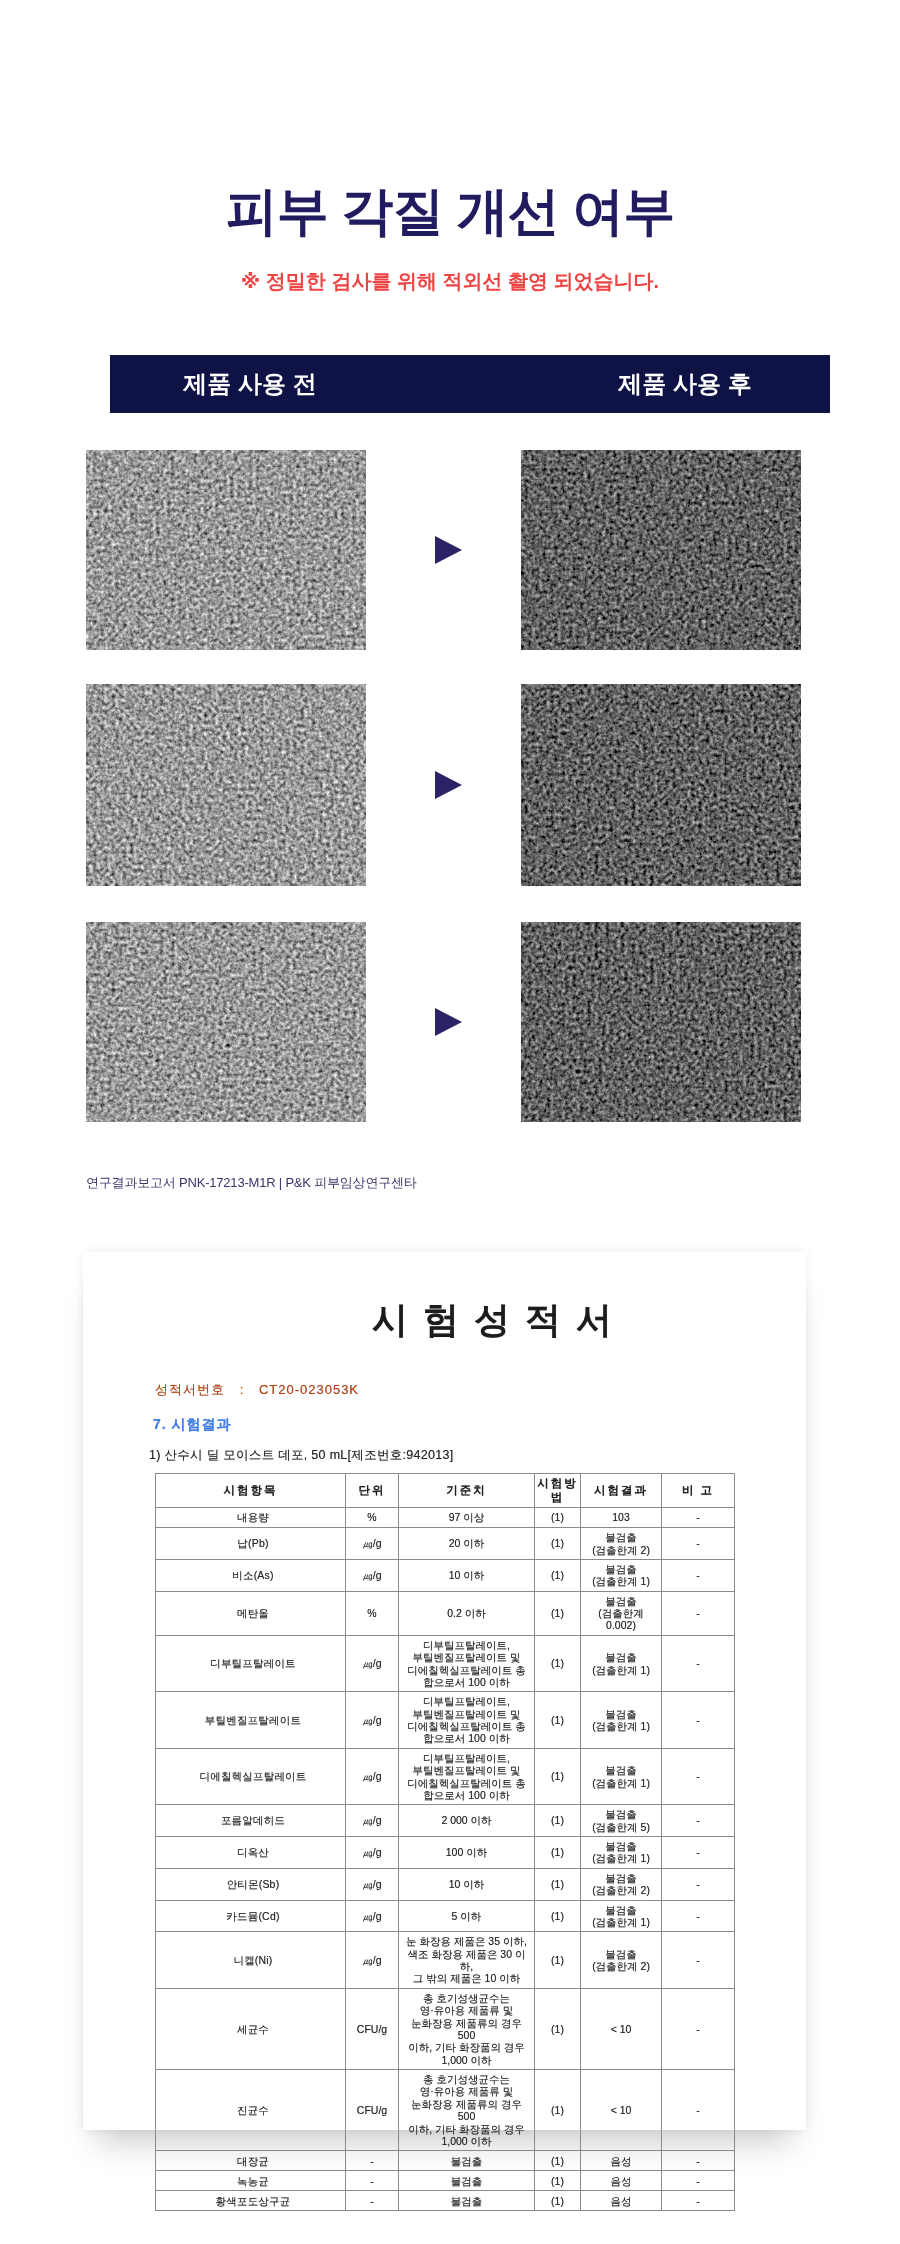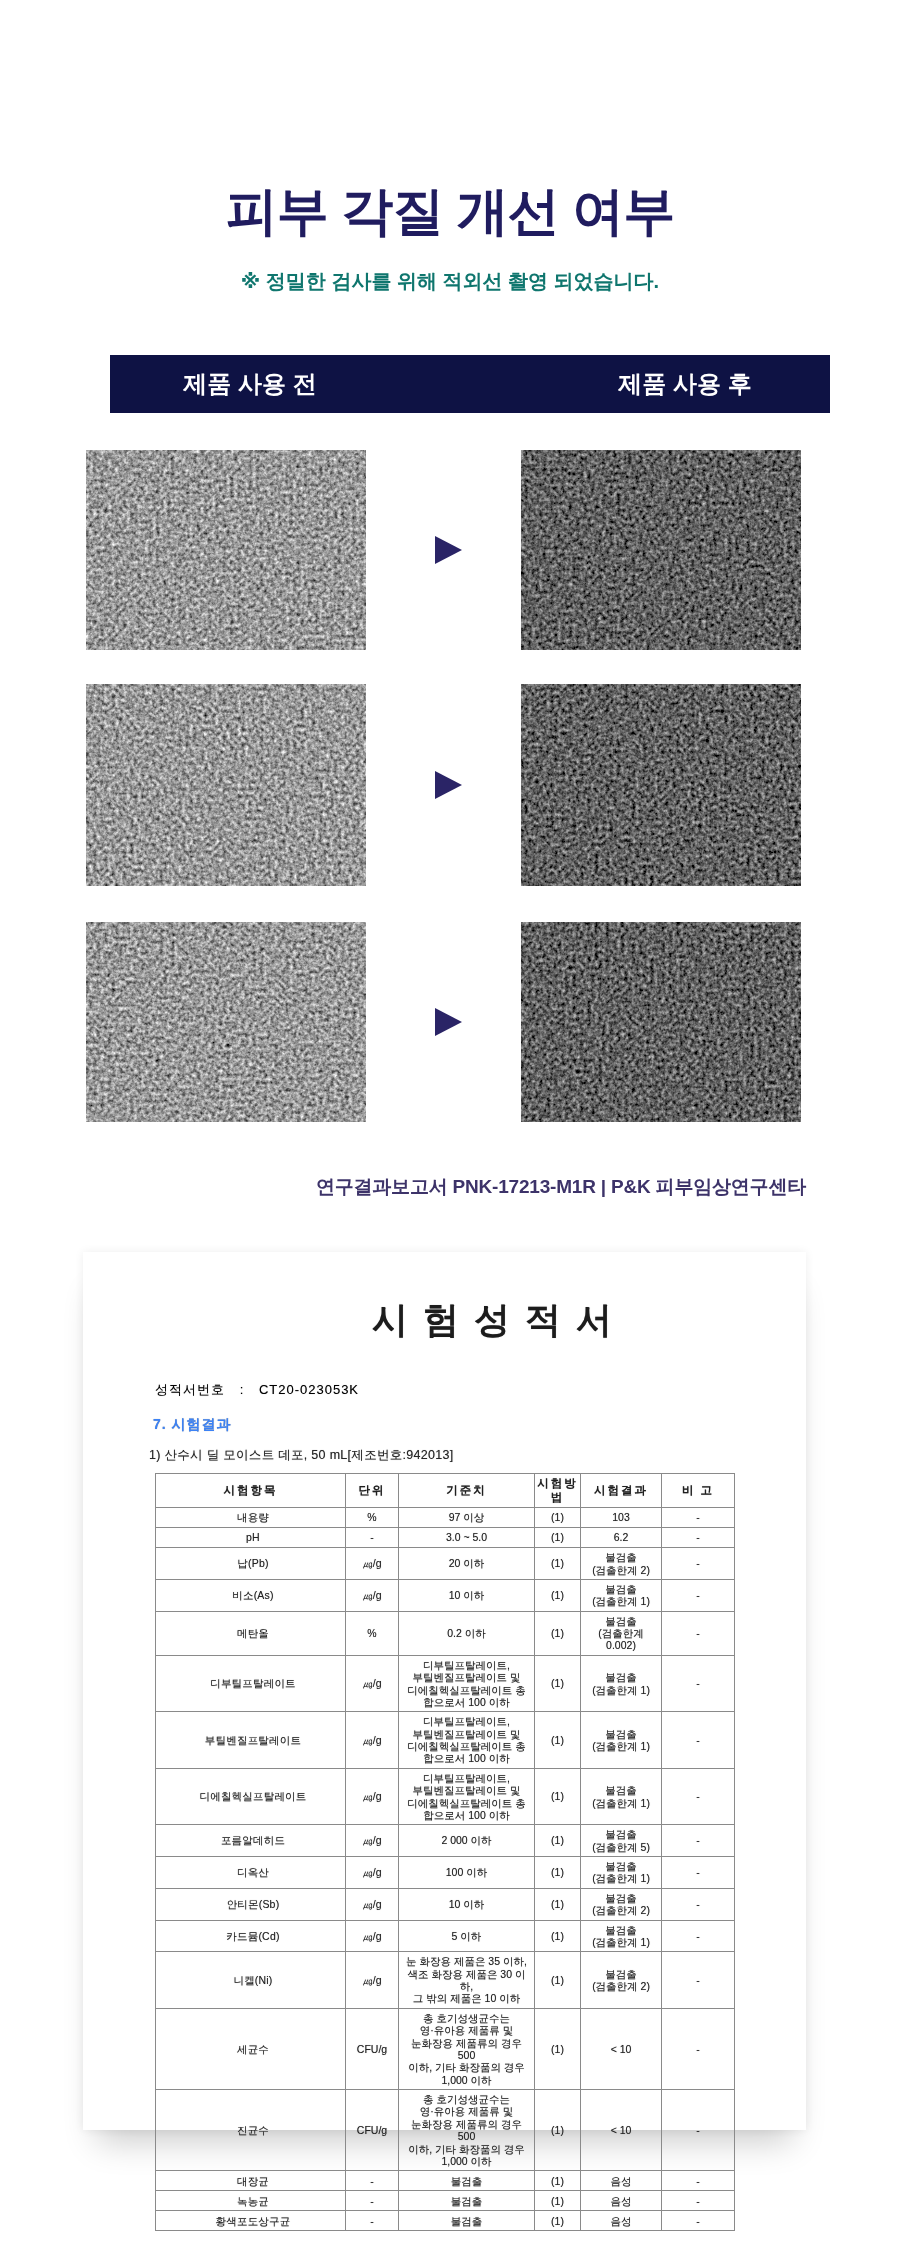--- a/index.html
+++ b/index.html
@@ -4,51 +4,51 @@
 <style>
   * { margin:0; padding:0; box-sizing:border-box; }
   html,body { background:#ffffff; }
   body { font-family:"Liberation Sans","DejaVu Sans",sans-serif; }
   .page { position:relative; width:900px; height:2244px; margin:0 auto; background:#ffffff; overflow:hidden; }
 
   
   .main-title { position:absolute; top:183px; left:0; width:100%; text-align:center;
     font-size:52px; line-height:1.1; font-weight:800; color:#201c5f; letter-spacing:-1px; }
   .sub-title { position:absolute; top:268px; left:0; width:100%; text-align:center;
-    font-size:20px; font-weight:600; color:#0f766e; }
+    font-size:20px; font-weight:600; color:#ef4444; }
 
   
   .compare-bar { position:absolute; top:355px; left:86px; width:720px; height:58px; background:#0e1244; }
   .compare-bar .bar-label { position:absolute; top:0; height:58px; line-height:58px;
     text-align:center; color:#ffffff; font-size:24px; font-weight:700; letter-spacing:0px; }
   .bar-label.before { left:0; width:280px; }
   .bar-label.after  { left:435px; width:280px; }
 
   
   .compare-row { position:absolute; left:86px; width:720px; }
   .photo { position:absolute; top:0; height:100%; width:280px; overflow:hidden; background:#0a0a0a; }
   .photo svg { display:block; width:100%; height:100%; }
   .arrow-wrap { position:absolute; left:349px; top:0; height:100%; width:27px;
     display:flex; align-items:center; justify-content:center; }
   .arrow-right { width:0; height:0; border-top:14px solid transparent;
     border-bottom:14px solid transparent; border-left:27px solid #2a2466; }
 
   
-  .report-caption { position:absolute; top:1174px; left:86px; width:720px; text-align:right;
-    font-size:19px; font-weight:700; color:#3d3369; letter-spacing:-0.2px; }
+  .report-caption { position:absolute; top:1174px; left:86px; width:720px; text-align:left;
+    font-size:13px; font-weight:400; color:#3d3369; letter-spacing:-0.2px; }
 
   
   .cert-card { position:absolute; top:1252px; left:83px; width:723px; height:878px;
     background:#ffffff;
     box-shadow:0 0 9px rgba(0,0,0,0.07), 0 26px 32px -14px rgba(0,0,0,0.20);
     color:#2b2b2b; }
   .doc-scan { text-shadow:0 0 0.7px rgba(55,55,55,0.55); }
   .doc-title { margin-top:44px; text-align:center; padding-left:110px;
     font-size:36px; font-weight:600; letter-spacing:15px; color:#1c1c1c; }
-  .doc-no { margin:36px 0 0 72px; font-size:13px; color:#000000; letter-spacing:1px; }
+  .doc-no { margin:36px 0 0 72px; font-size:13px; color:#c2410c; letter-spacing:1px; }
   .doc-no .sep { margin:0 10px; }
   .doc-section { margin:17px 0 0 70px; font-size:14px; font-weight:700; color:#3b82f6; letter-spacing:1px; }
   .doc-product { margin:13px 0 0 66px; font-size:12.5px; color:#262626; letter-spacing:0.3px; }
 
   table.results { margin:9px 0 0 72px; width:579px; border-collapse:collapse; table-layout:fixed;
     font-size:10.5px; line-height:1.18; color:#242424; }
   table.results th, table.results td { border:1px solid #8a8a8a; padding:3px 2px; text-align:center;
     vertical-align:middle; white-space:pre-line; overflow:hidden; }
   table.results th { font-size:11.5px; font-weight:600; height:30px; letter-spacing:2px; color:#1f1f1f; }
   table.results td.item { text-align:center; padding-left:7px; letter-spacing:0.2px;margin-left:42px; }
@@ -215,28 +215,20 @@
       <tbody id="results-body">
           <tr>
             <td class="item">내용량</td>
             <td>%</td>
             <td>97 이상</td>
             <td>(1)</td>
             <td>103</td>
             <td>-</td>
           </tr>
           <tr>
-            <td class="item">pH</td>
-            <td>-</td>
-            <td>3.0 ~ 5.0</td>
-            <td>(1)</td>
-            <td>6.2</td>
-            <td>-</td>
-          </tr>
-          <tr>
             <td class="item">납(Pb)</td>
             <td>㎍/g</td>
             <td>20 이하</td>
             <td>(1)</td>
             <td>불검출
 (검출한계 2)</td>
             <td>-</td>
           </tr>
           <tr>
             <td class="item">비소(As)</td>

